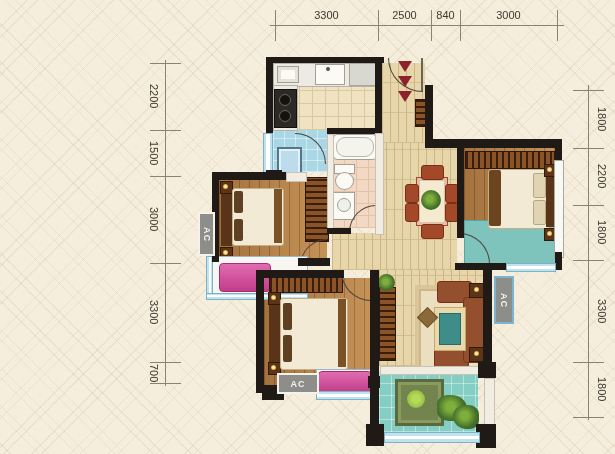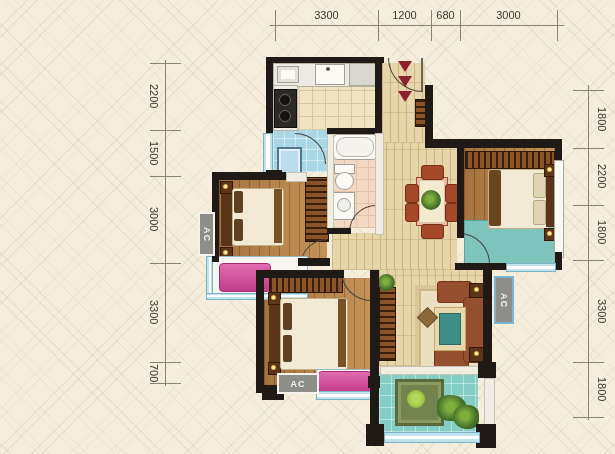--- a/index.html
+++ b/index.html
@@ -77,22 +77,22 @@
 
 <div id="canvas">
 
   <div class="dimline" style="left:270px;top:25px;width:294px;height:1px"></div>
   <div class="dimline" style="left:275px;top:10px;width:1px;height:31px"></div>
   <div class="dimline" style="left:378px;top:10px;width:1px;height:31px"></div>
   <div class="dimline" style="left:431px;top:10px;width:1px;height:31px"></div>
   <div class="dimline" style="left:460px;top:10px;width:1px;height:31px"></div>
   <div class="dimline" style="left:557px;top:10px;width:1px;height:31px"></div>
   <div class="dlab" style="left:275px;top:9px;width:103px">3300</div>
-  <div class="dlab" style="left:378px;top:9px;width:53px">1200</div>
-  <div class="dlab" style="left:427px;top:9px;width:37px">680</div>
+  <div class="dlab" style="left:378px;top:9px;width:53px">2500</div>
+  <div class="dlab" style="left:427px;top:9px;width:37px">840</div>
   <div class="dlab" style="left:460px;top:9px;width:97px">3000</div>
 
   <div class="dimline" style="left:165px;top:60px;width:1px;height:326px"></div>
   <div class="dimline" style="left:150px;top:63px;width:31px;height:1px"></div>
   <div class="dimline" style="left:150px;top:130px;width:31px;height:1px"></div>
   <div class="dimline" style="left:150px;top:176px;width:31px;height:1px"></div>
   <div class="dimline" style="left:150px;top:263px;width:31px;height:1px"></div>
   <div class="dimline" style="left:150px;top:362px;width:31px;height:1px"></div>
   <div class="dimline" style="left:150px;top:383px;width:31px;height:1px"></div>
   <div class="vlab" style="left:146px;top:63px;width:15px;height:67px">2200</div>

